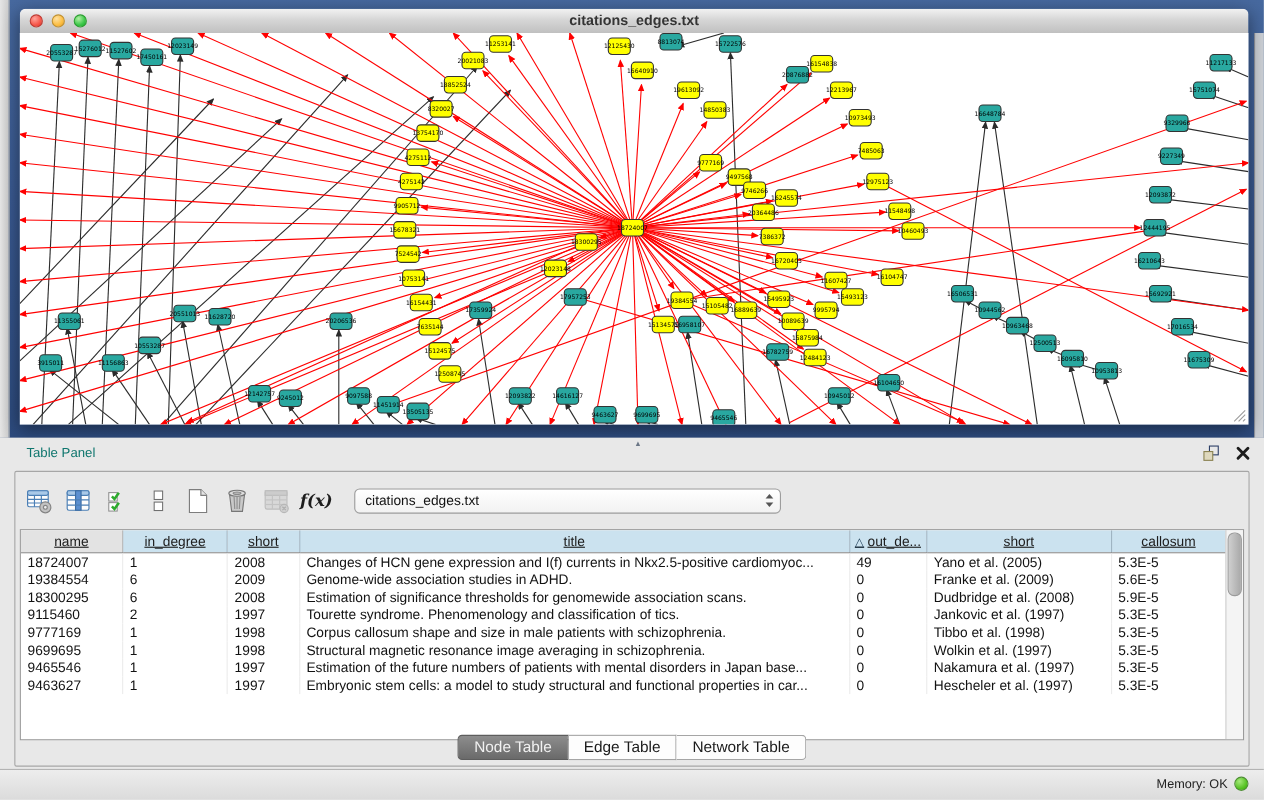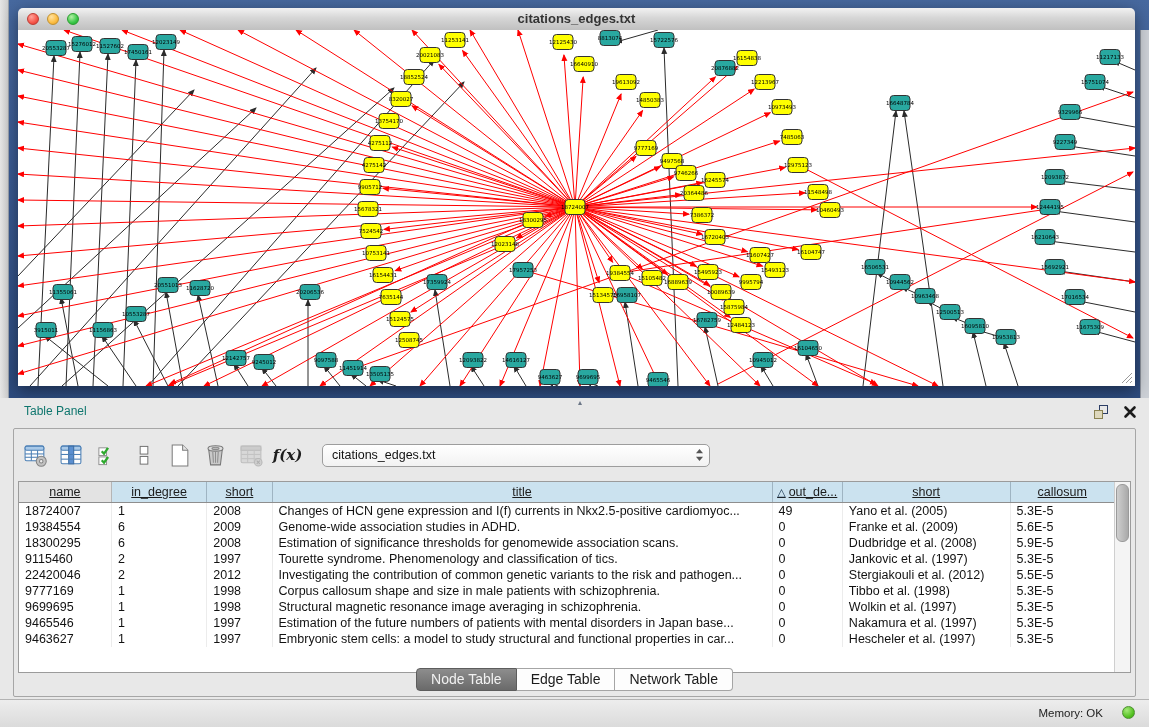--- a/index.html
+++ b/index.html
@@ -61,21 +61,21 @@
 
   .tabs{position:absolute;left:0;right:0;bottom:5px;display:flex;justify-content:center;}
   .tab{padding:3px 14px;font-size:14px;border:1px solid #a5a5a5;background:#fdfdfd;color:#1b1b1b;
        border-left:none;line-height:15px;}
   .tab:first-child{border-left:1px solid #a5a5a5;border-radius:4px 0 0 4px;}
   .tab:last-child{border-radius:0 4px 4px 0;}
   .tab.selected{background:linear-gradient(#8d8d8d,#6a6a6a);color:#f1f1f1;border-color:#5d5d5d;}
 
   .status-bar{position:absolute;left:0;right:0;bottom:0;height:27px;
               background:linear-gradient(#ededed,#dbdbdb);border-top:1px solid #b3b3b3;}
-  .memory{position:absolute;right:14px;top:6px;display:flex;align-items:center;gap:19px;
+  .memory{position:absolute;right:14px;top:6px;display:flex;align-items:center;gap:6px;
           font-size:11.5px;color:#222;}
   .memdot{width:13px;height:13px;border-radius:50%;box-sizing:border-box;
           background:radial-gradient(circle at 35% 30%,#a5e97a,#52c01f 65%,#3da313);border:1px solid #4d8f33;}
 </style>
 </head>
 <body>
 
 <div class="stage">
 
   <div class="desktop">
@@ -594,29 +594,20 @@
               <tr>
                 <td>9115460</td>
                 <td>2</td>
                 <td>1997</td>
                 <td>Tourette syndrome. Phenomenology and classification of tics.</td>
                 <td>0</td>
                 <td>Jankovic et al. (1997)</td>
                 <td>5.3E-5</td>
               </tr>
               <tr>
-                <td>22420046</td>
-                <td>2</td>
-                <td>2012</td>
-                <td>Investigating the contribution of common genetic variants to the risk and pathogen...</td>
-                <td>0</td>
-                <td>Stergiakouli et al. (2012)</td>
-                <td>5.5E-5</td>
-              </tr>
-              <tr>
                 <td>9777169</td>
                 <td>1</td>
                 <td>1998</td>
                 <td>Corpus callosum shape and size in male patients with schizophrenia.</td>
                 <td>0</td>
                 <td>Tibbo et al. (1998)</td>
                 <td>5.3E-5</td>
               </tr>
               <tr>
                 <td>9699695</td>

